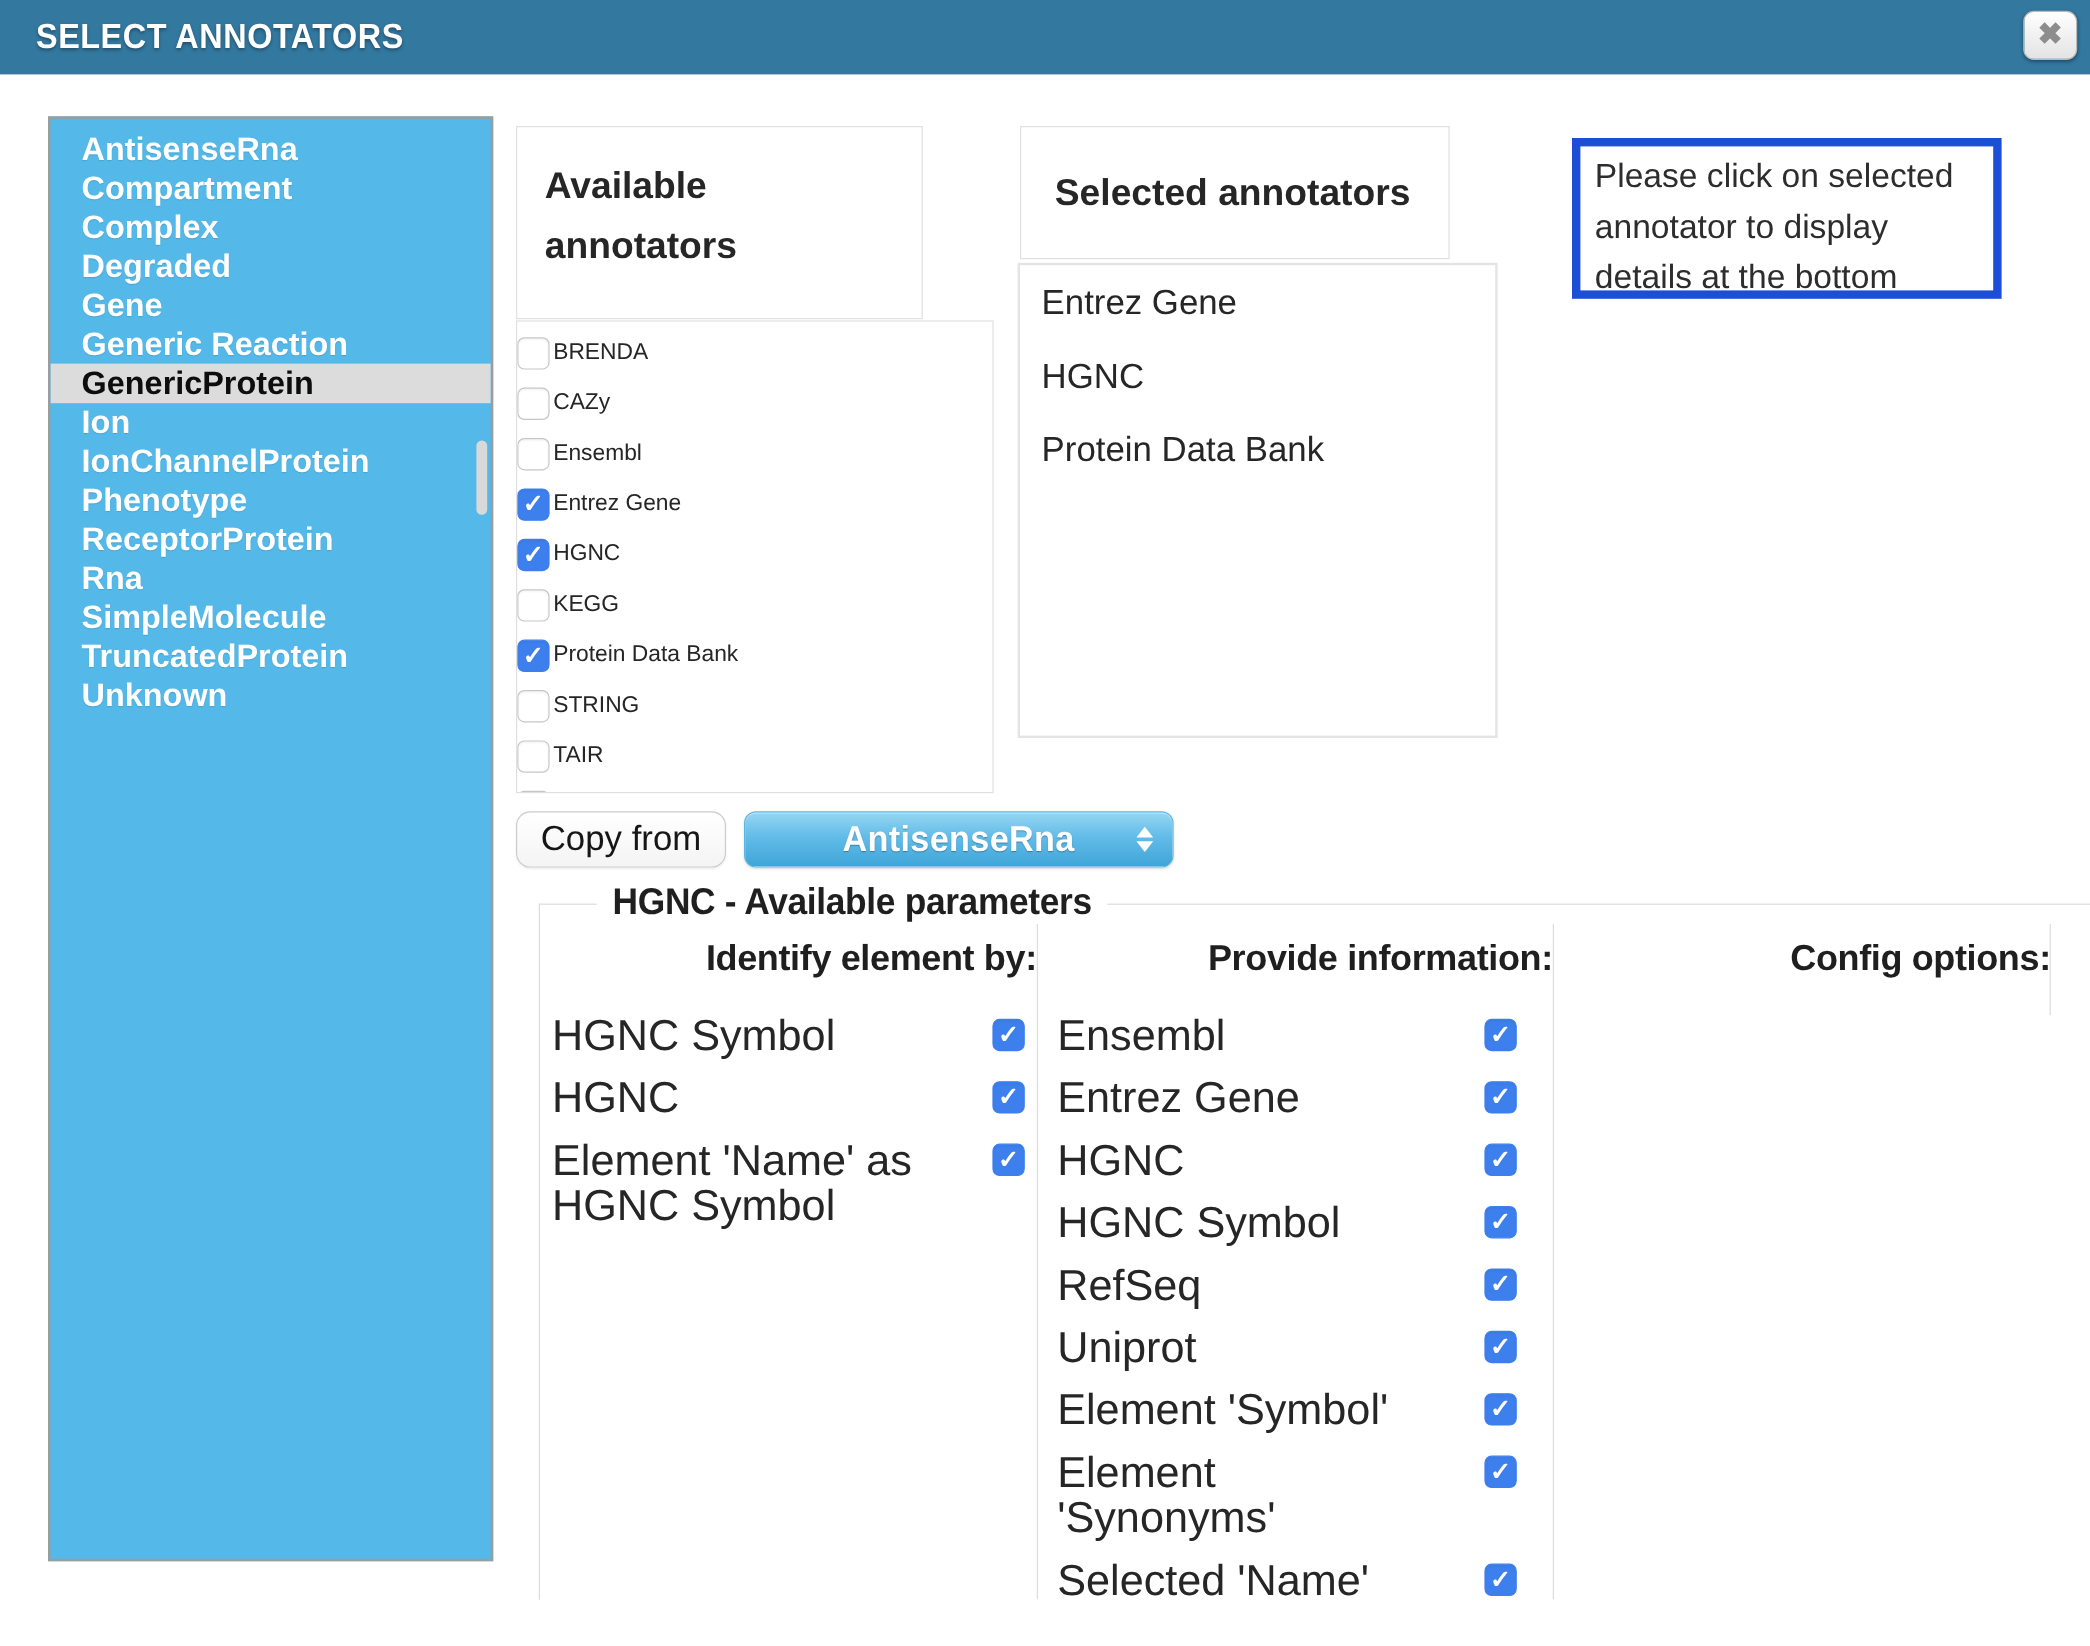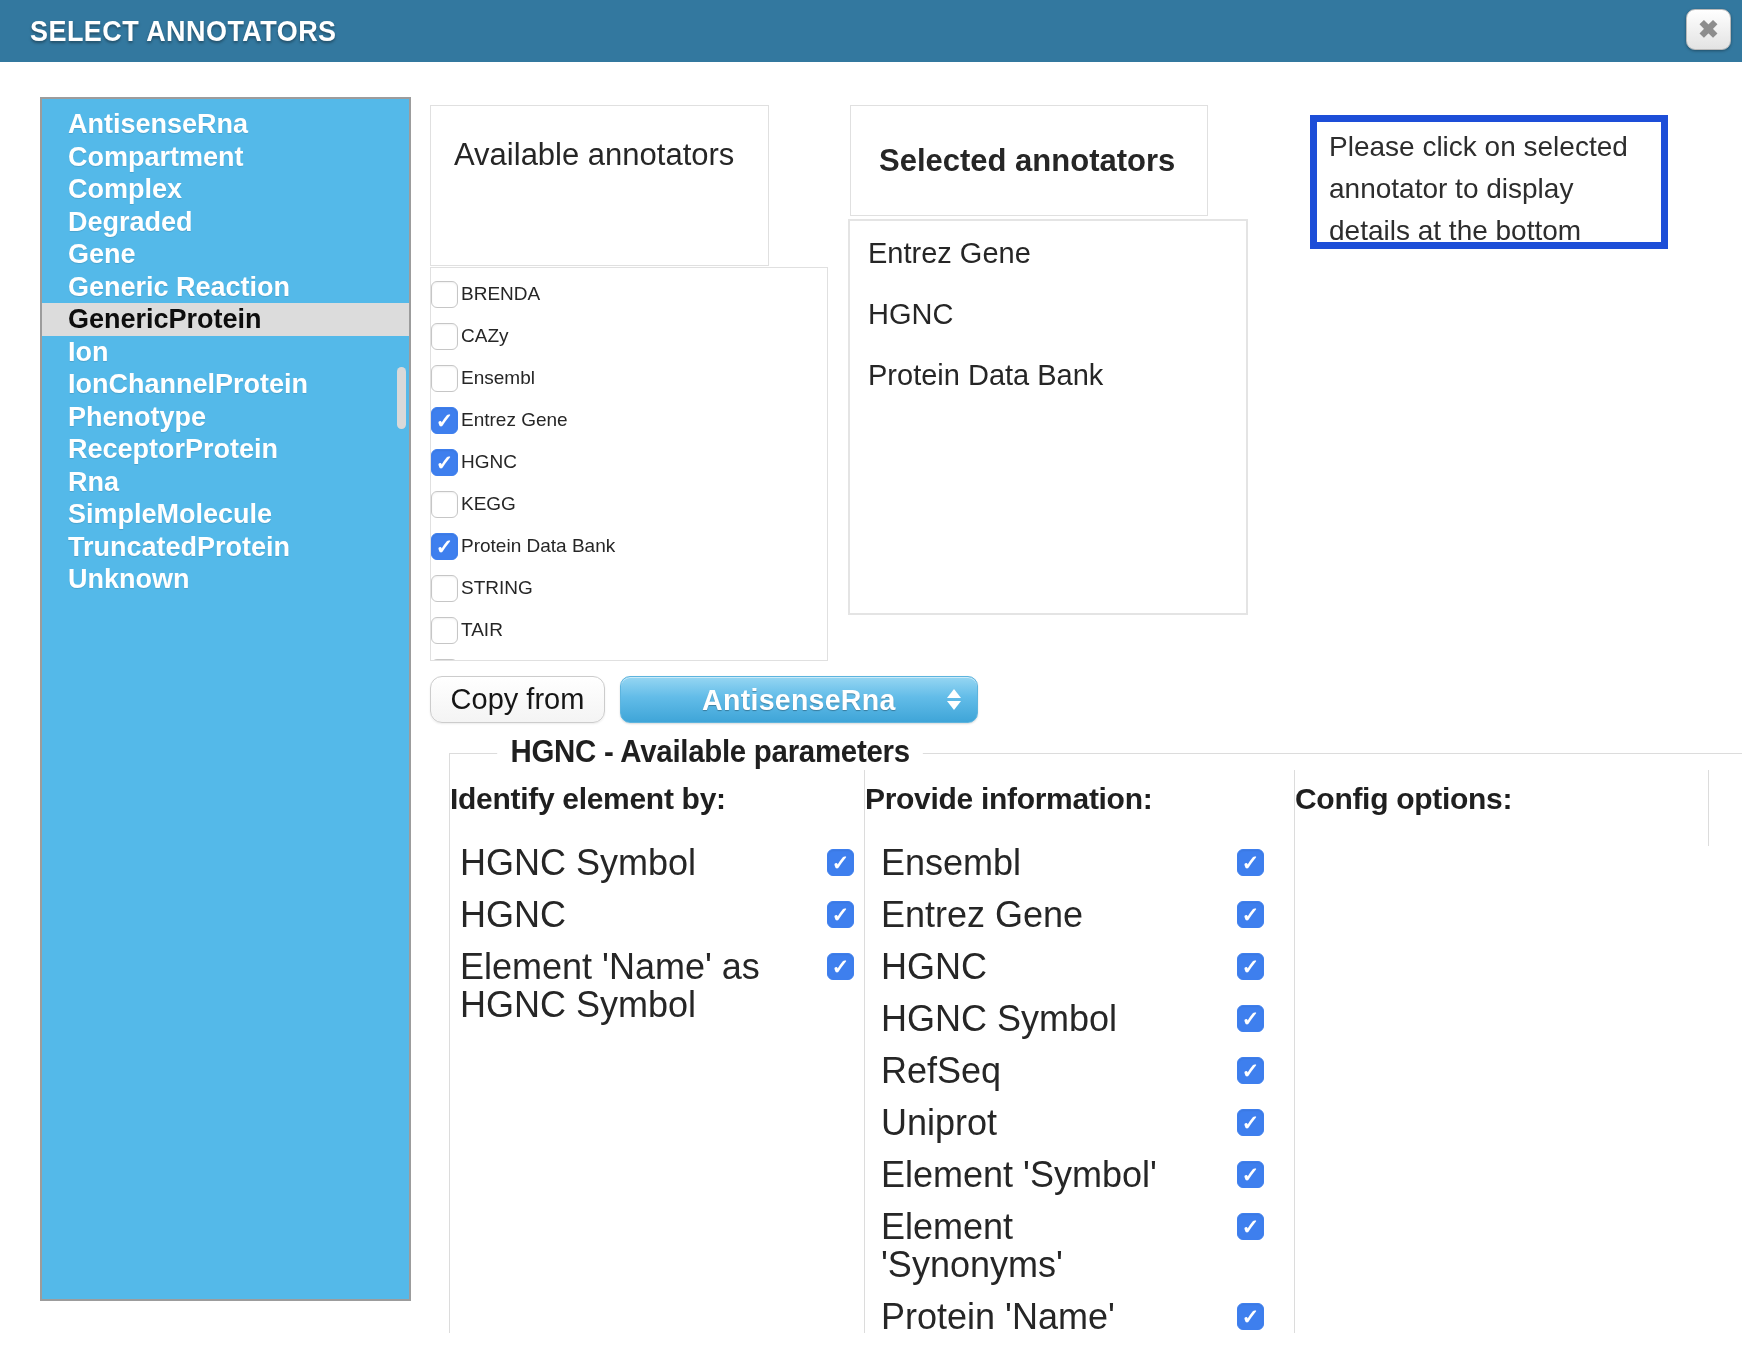--- a/index.html
+++ b/index.html
@@ -29,21 +29,21 @@
   .sb-item{
     font-size:27px;font-weight:bold;color:#ffffff;line-height:32.5px;
     padding-left:26px;white-space:nowrap;cursor:pointer;
     text-shadow:0 1px 1px rgba(0,0,0,.12);
   }
   .sb-item.selected{background:#dcdcdc;color:#0d0d0d;text-shadow:none;}
   .sb-thumb{position:absolute;right:3px;top:268px;width:9px;height:62px;background:#d9d9d9;border-radius:5px;}
   
   .hdr-box{position:absolute;box-sizing:border-box;border:1px solid #e0e0e0;background:#fff;}
   .avail-hdr{left:430px;top:105px;width:339px;height:161px;padding:24px 18px 0 23px;
-    font-size:31px;font-weight:normal;color:#262626;line-height:50px;}
+    font-size:31px;font-weight:bold;color:#262626;line-height:50px;}
   .sel-hdr{left:850px;top:105px;width:358px;height:111px;display:flex;align-items:center;
     padding-left:28px;font-size:31px;font-weight:bold;color:#262626;}
   .info-box{
     position:absolute;left:1310px;top:115px;width:358px;height:134px;box-sizing:border-box;
     border:7px solid #1d4ed8;padding:4px 12px;font-size:28px;line-height:42px;color:#2d2d2d;
   }
   
   .avail-list{
     position:absolute;left:430px;top:267px;width:398px;height:394px;box-sizing:border-box;
     border:1px solid #e0e0e0;overflow:hidden;padding-top:5px;
@@ -93,21 +93,21 @@
     position:absolute;top:-20px;left:36px;background:#fff;padding:0 14px;
     font-size:31px;font-weight:bold;color:#1f1f1f;letter-spacing:-.3px;transform:scaleX(.95);
   }
   .cols{position:absolute;left:0;top:16px;height:563px;width:100%;display:flex;overflow:hidden;}
   .pcol{box-sizing:border-box;}
   .pcol.c1{width:415px;border-right:1px solid #dcdcdc;}
   .pcol.c2{width:430px;border-right:1px solid #dcdcdc;}
   .pcol.c3{width:414px;position:relative;}
   .c3-edge{position:absolute;right:0;top:0;width:1px;height:76px;background:#dcdcdc;}
   .pcol-title{
-    text-align:left;font-size:30px;font-weight:bold;color:#1f1f1f;
+    text-align:right;font-size:30px;font-weight:bold;color:#1f1f1f;
     padding-top:12px;margin-bottom:28px;letter-spacing:-.3px;
   }
   .prow{display:flex;justify-content:space-between;align-items:flex-start;margin-bottom:14px;}
   .c1 .prow{padding:0 10px 0 10px;}
   .c2 .prow{padding:0 30px 0 16px;}
   .prow .lbl{font-size:36px;line-height:38px;color:#262626;max-width:300px;}
   .prow .cb{margin-top:5px;margin-right:0;}
 </style>
 </head>
 <body>
@@ -279,21 +279,21 @@
               <span class="tick">✓</span>
             </span>
           </div>
           <div class="prow">
             <span class="lbl">Element 'Synonyms'</span>
             <span class="cb checked">
               <span class="tick">✓</span>
             </span>
           </div>
           <div class="prow">
-            <span class="lbl">Protein 'Name'</span>
+            <span class="lbl">Selected 'Name'</span>
             <span class="cb checked">
               <span class="tick">✓</span>
             </span>
           </div>
           <div class="prow">
             <span class="lbl">Element 'Full name'</span>
             <span class="cb checked">
               <span class="tick">✓</span>
             </span>
           </div>

